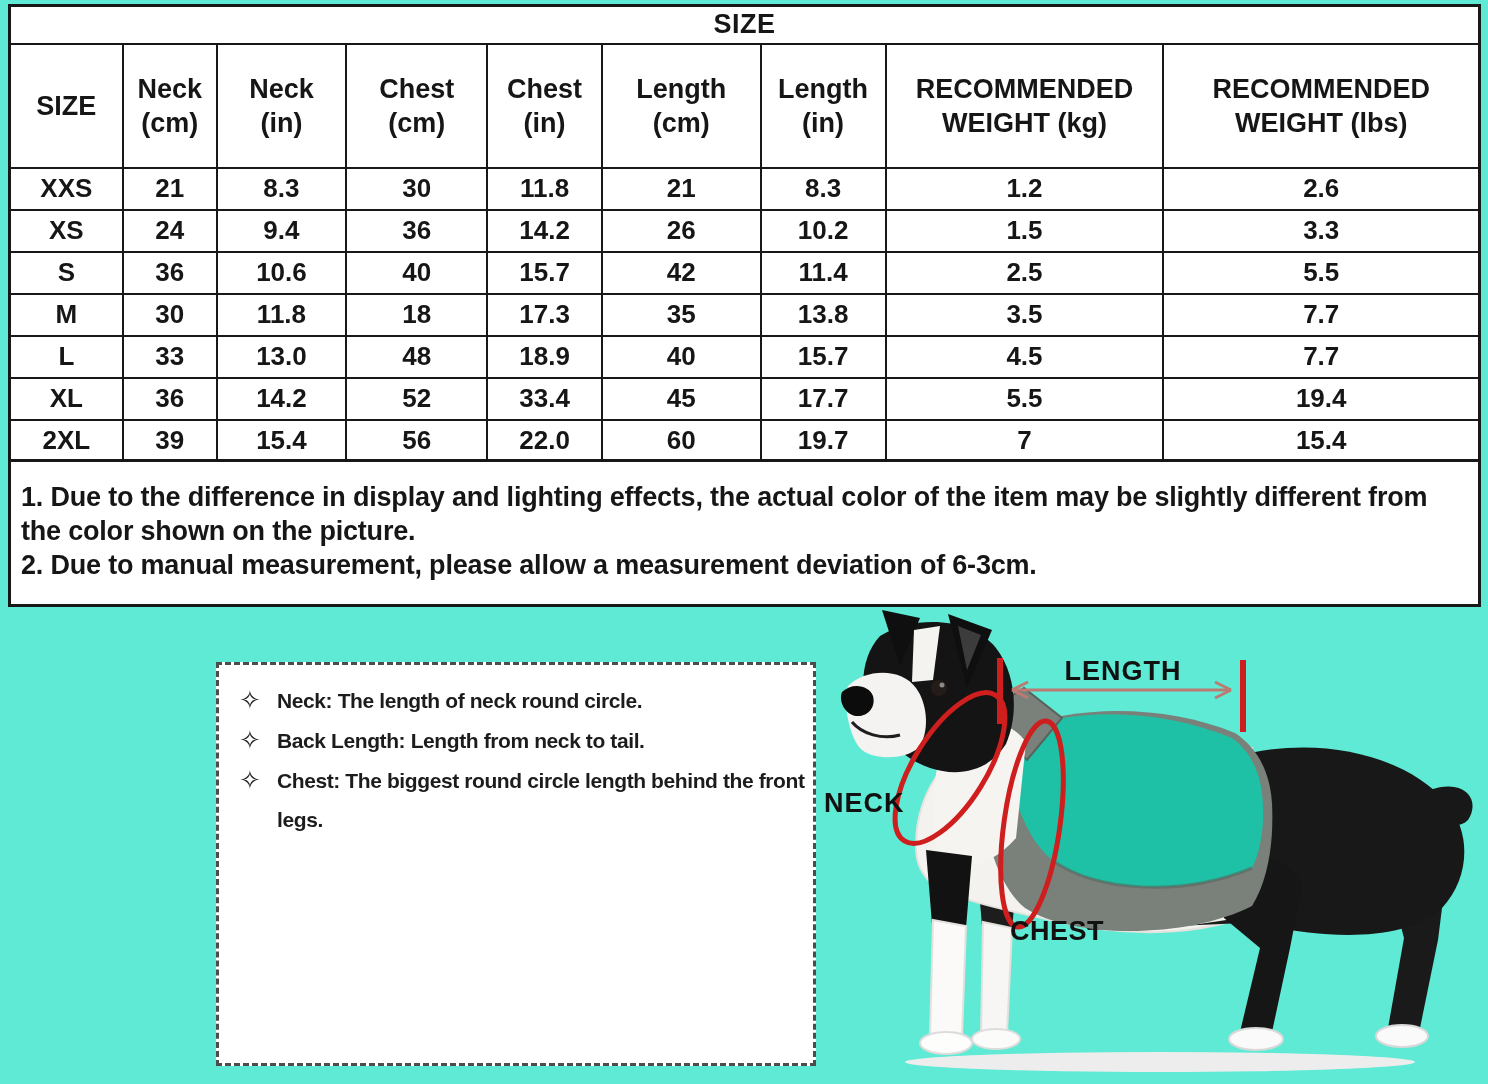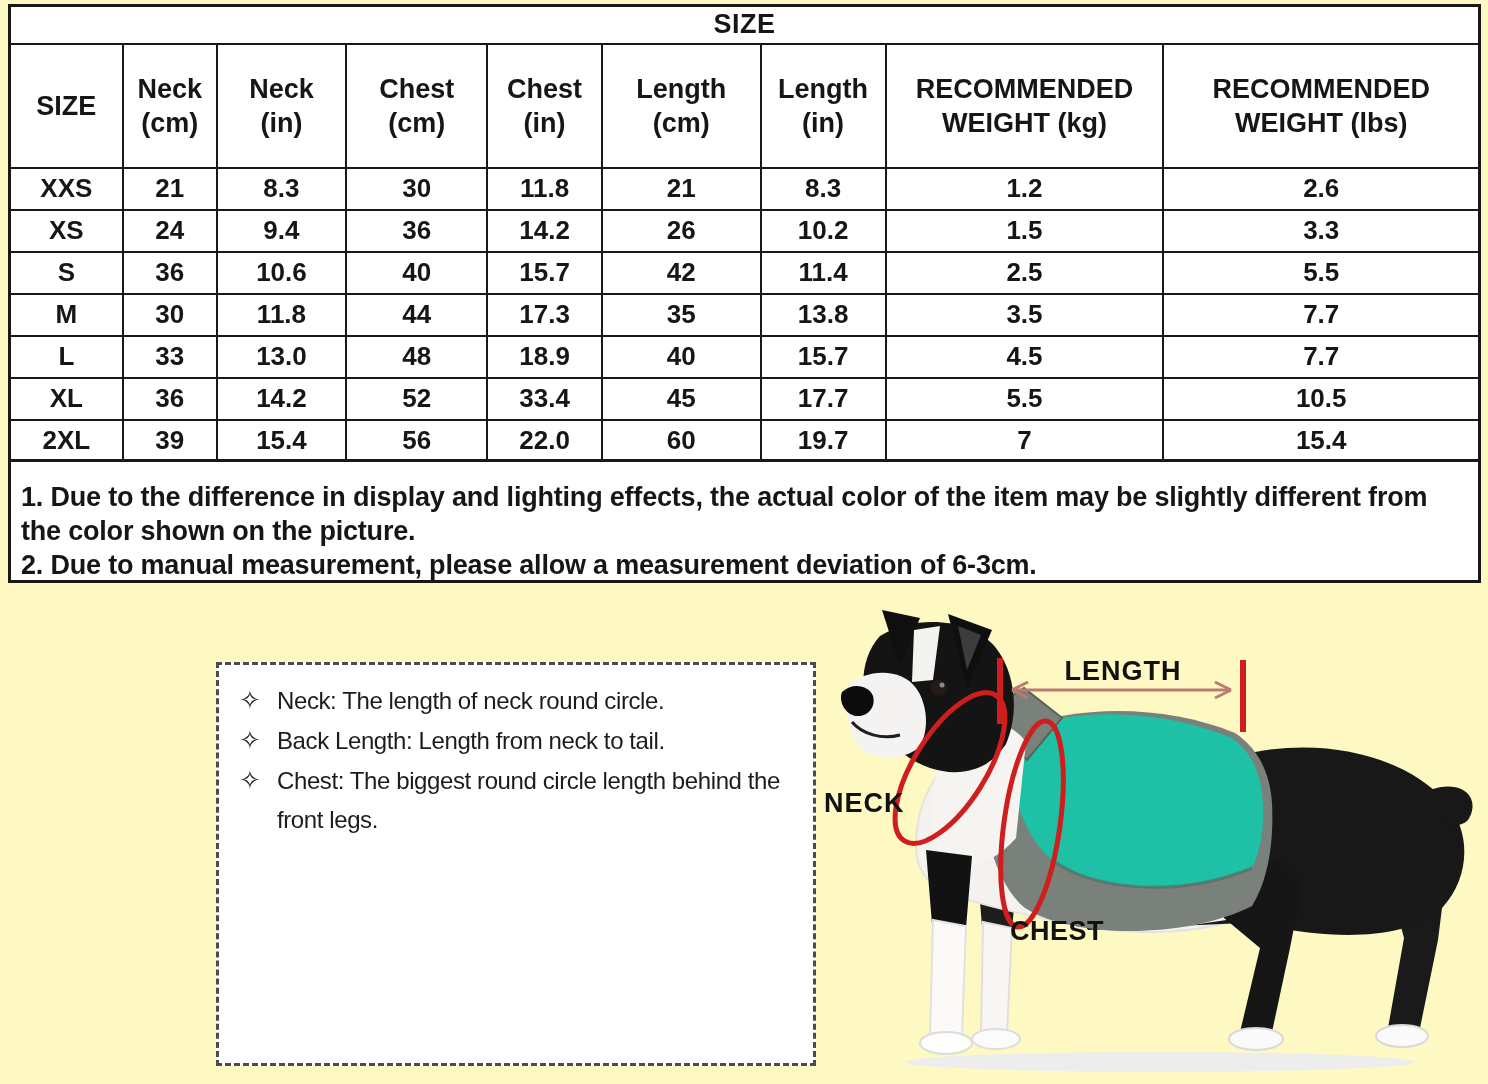--- a/index.html
+++ b/index.html
@@ -2,21 +2,21 @@
 <html style="--vest-teal: #1ec1a5; --vest-gray: #79817a; --annotation-red: #cf1e1e; --note-red: #d01f1f; --arrow-red: #bb7b72; --text-black: #161616;"><head>
 <meta charset="utf-8">
 <style>
   :root{
     --vest-teal:#1ec1a5; --vest-gray:#79817a; --annotation-red:#cf1e1e;
     --note-red:#d01f1f; --arrow-red:#bb7b72; --text-black:#161616;
   }
   *{margin:0;padding:0;box-sizing:border-box;}
   html,body{background:#fff;}
   .sheet{
-    position:relative;width:1488px;height:1084px;background:#fef9c3;
+    position:relative;width:1488px;height:1084px;background:#5eead4;
     font-family:"Liberation Sans",sans-serif;color:var(--text-black);overflow:hidden;
   }
   
   table.size-table{
     position:absolute;left:8px;top:4px;width:1473px;
     border-collapse:collapse;table-layout:fixed;background:#fff;
   }
   table.size-table,.size-table th,.size-table td{border:2px solid #181818;}
   table.size-table{border-width:3px;}
   .size-table .title-row th{
@@ -25,39 +25,39 @@
   }
   .size-table .header-row th{
     height:124px;font-size:27px;font-weight:bold;text-align:center;vertical-align:middle;
     white-space:pre-line;line-height:34px;
   }
   .size-table td{
     height:42px;font-size:26px;font-weight:bold;text-align:center;vertical-align:middle;
   }
   
   .notes-box{
-    position:absolute;left:8px;top:459px;width:1473px;height:124px;
+    position:absolute;left:8px;top:459px;width:1473px;height:148px;
     border:3px solid #181818;background:#fff;padding:18px 12px 0 10px;
   }
   .notes-box p{
     font-size:27px;font-weight:bold;line-height:34px;letter-spacing:-0.2px;
   }
   
   .guide-box{
     position:absolute;left:216px;top:662px;width:600px;height:404px;
     border:3px dashed #4c4c4c;background:#fff;padding:16px 8px 0 12px;
   }
   .guide-bullets{list-style:none;}
   .guide-bullet{display:flex;align-items:flex-start;margin-bottom:1px;}
   .diamond{
     flex:0 0 46px;text-align:left;padding-left:8px;
     font-family:"DejaVu Sans",sans-serif;font-size:26px;line-height:39px;color:#222;
   }
   .bullet-text{
-    flex:1;font-size:24px;font-weight:normal;letter-spacing:-0.4px;line-height:39px;color:#1c1c1c;
+    flex:1;font-size:21px;font-weight:bold;letter-spacing:-0.4px;line-height:39px;color:#1c1c1c;
   }
   .guide-note{
     margin-top:37px;padding-left:4px;
     font-size:24px;font-weight:bold;letter-spacing:-0.4px;line-height:39px;color:#1c1c1c;
   }
   .guide-note .red-bold{color:var(--note-red);}
   
   .dog-region{position:absolute;left:820px;top:608px;width:668px;height:476px;}
   .dog-region svg{position:absolute;left:0;top:0;}
   .diagram-label{
@@ -140,21 +140,21 @@
         <td>15.7</td>
         <td>42</td>
         <td>11.4</td>
         <td>2.5</td>
         <td>5.5</td>
       </tr>
       <tr>
         <td>M</td>
         <td>30</td>
         <td>11.8</td>
-        <td>44</td>
+        <td>18</td>
         <td>17.3</td>
         <td>35</td>
         <td>13.8</td>
         <td>3.5</td>
         <td>7.7</td>
       </tr>
       <tr>
         <td>L</td>
         <td>33</td>
         <td>13.0</td>
@@ -167,21 +167,21 @@
       </tr>
       <tr>
         <td>XL</td>
         <td>36</td>
         <td>14.2</td>
         <td>52</td>
         <td>33.4</td>
         <td>45</td>
         <td>17.7</td>
         <td>5.5</td>
-        <td>10.5</td>
+        <td>19.4</td>
       </tr>
       <tr>
         <td>2XL</td>
         <td>39</td>
         <td>15.4</td>
         <td>56</td>
         <td>22.0</td>
         <td>60</td>
         <td>19.7</td>
         <td>7</td>

